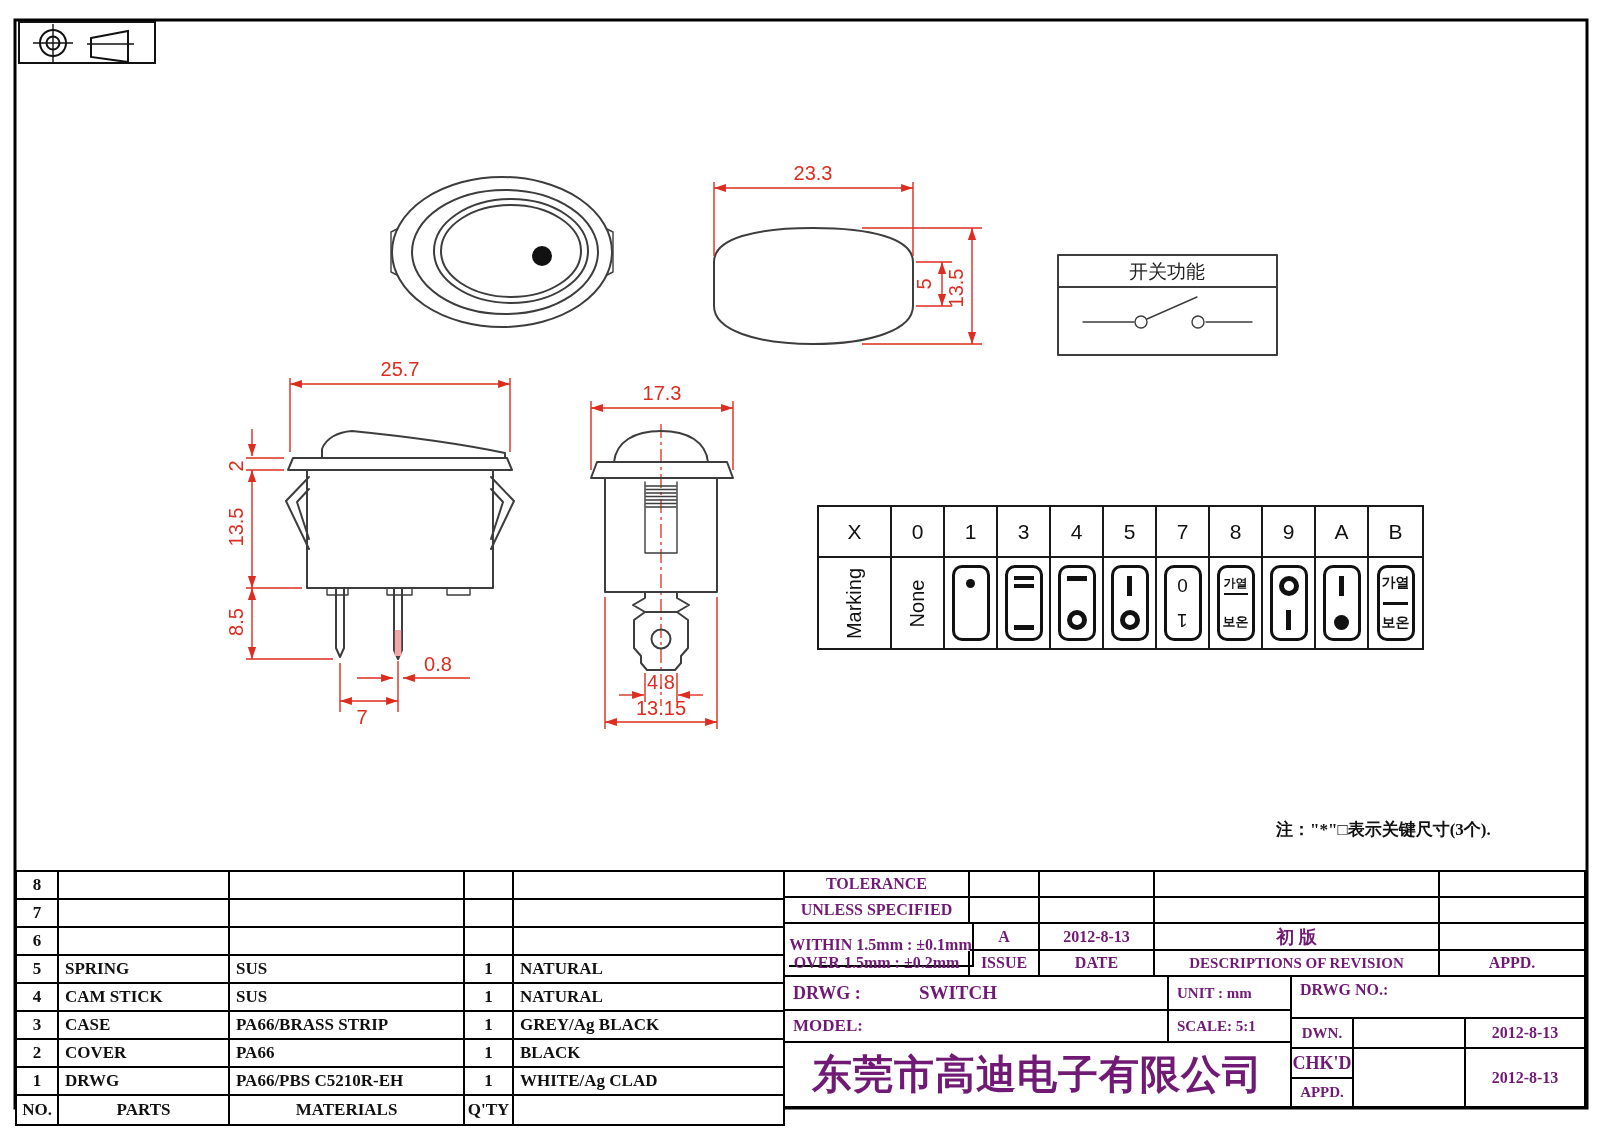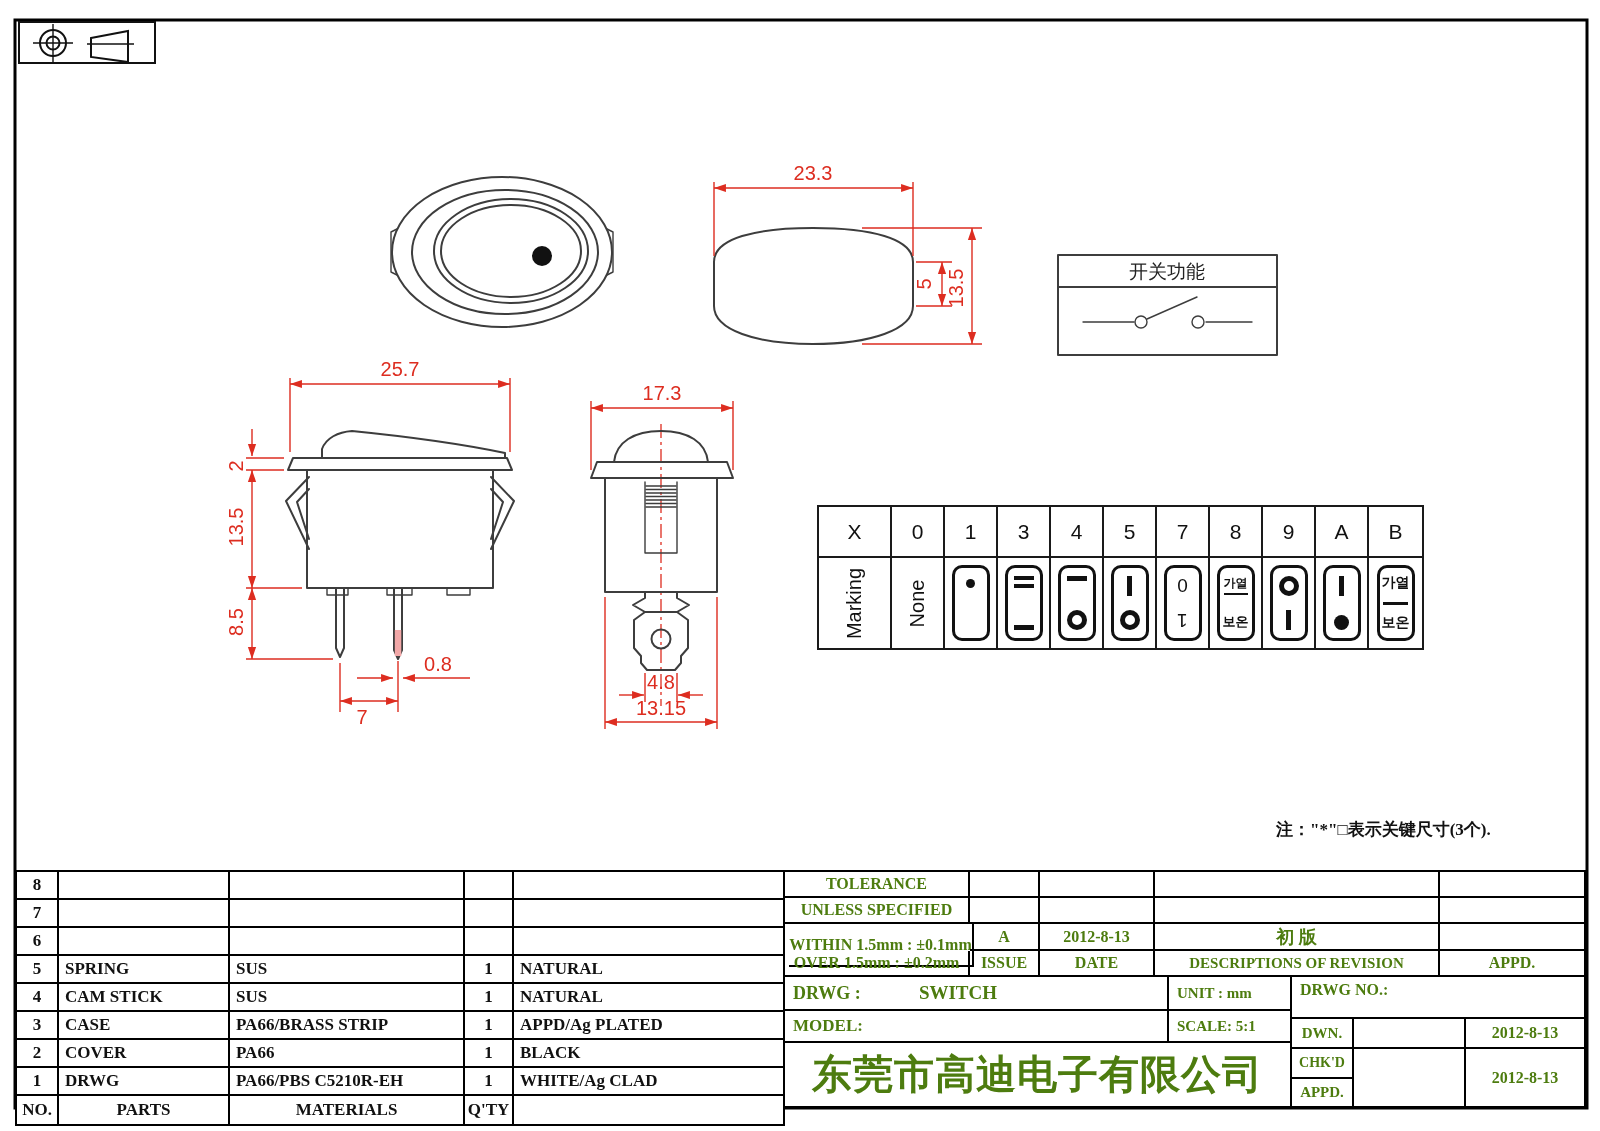--- a/index.html
+++ b/index.html
@@ -48,21 +48,21 @@
   table.bom{position:absolute;left:15px;top:870px;width:770px;height:238px;border-collapse:collapse;
             table-layout:fixed;background:#fff;}
   table.bom td{border:2px solid #000;font:bold 17px "Liberation Serif",serif;color:#111;
                padding:0 0 0 6px;white-space:nowrap;overflow:hidden;height:26px;}
   table.bom td.c{text-align:center;padding:0;}
   
   .tblock{position:absolute;left:783px;top:870px;width:803px;height:238px;box-sizing:border-box;
           border:2px solid #000;background:#fff;}
   .cell{position:absolute;box-sizing:border-box;border-right:2px solid #000;border-bottom:2px solid #000;
         display:flex;align-items:center;justify-content:center;font:bold 16px "Liberation Serif",serif;
-        color:#4d7c0f;white-space:nowrap;overflow:visible;}
+        color:#701a75;white-space:nowrap;overflow:visible;}
   .cell.lft{justify-content:flex-start;padding-left:8px;}
   .cell.top{align-items:flex-start;padding-top:4px;}
   .cell.no-r{border-right:none;}
   .cell.no-b{border-bottom:none;}
   .company{font:600 40px "Liberation Sans",sans-serif;letter-spacing:1px;}
   .titleval{margin-left:58px;font:bold 19px "Liberation Serif",serif;}
 </style>
 </head>
 <body>
 
@@ -312,21 +312,21 @@
           <td>CAM STICK</td>
           <td>SUS</td>
           <td class="c">1</td>
           <td>NATURAL</td>
         </tr>
   <tr>
           <td class="c">3</td>
           <td>CASE</td>
           <td>PA66/BRASS STRIP</td>
           <td class="c">1</td>
-          <td>APPD/Ag PLATED</td>
+          <td>GREY/Ag BLACK</td>
         </tr>
   <tr>
           <td class="c">2</td>
           <td>COVER</td>
           <td>PA66</td>
           <td class="c">1</td>
           <td>BLACK</td>
         </tr>
   <tr>
           <td class="c">1</td>
@@ -377,19 +377,19 @@
   <div class="cell lft" style="left:384px;top:105px;width:123px;height:34px;font-size:15px;">UNIT :  mm</div>
   <div class="cell lft" style="left:0;top:139px;width:384px;height:32px;font-size:17px;">MODEL:</div>
   <div class="cell no-r lft top" style="left:507px;top:105px;width:292px;height:42px;font-size:16px;">DRWG NO.:</div>
   <div class="cell lft" style="left:384px;top:139px;width:123px;height:32px;font-size:15px;">SCALE:  5:1</div>
   <div class="cell no-b" style="left:0;top:171px;width:507px;height:63px;">
     <span class="company">东莞市高迪电子有限公司</span>
   </div>
   <div class="cell" style="left:507px;top:147px;width:62px;height:30px;font-size:15px;">DWN.</div>
   <div class="cell" style="left:569px;top:147px;width:112px;height:30px;"></div>
   <div class="cell no-r" style="left:681px;top:147px;width:118px;height:30px;">2012-8-13</div>
-  <div class="cell" style="left:507px;top:177px;width:62px;height:30px;font-size:14px;">CHK'D</div>
+  <div class="cell" style="left:507px;top:177px;width:62px;height:30px;font-size:18px;">CHK'D</div>
   <div class="cell no-b" style="left:507px;top:207px;width:62px;height:27px;font-size:15px;">APPD.</div>
   <div class="cell no-b" style="left:569px;top:177px;width:112px;height:57px;"></div>
   <div class="cell no-r no-b" style="left:681px;top:177px;width:118px;height:57px;">2012-8-13</div>
 </div>
 
 </div>
 
 </body></html>

